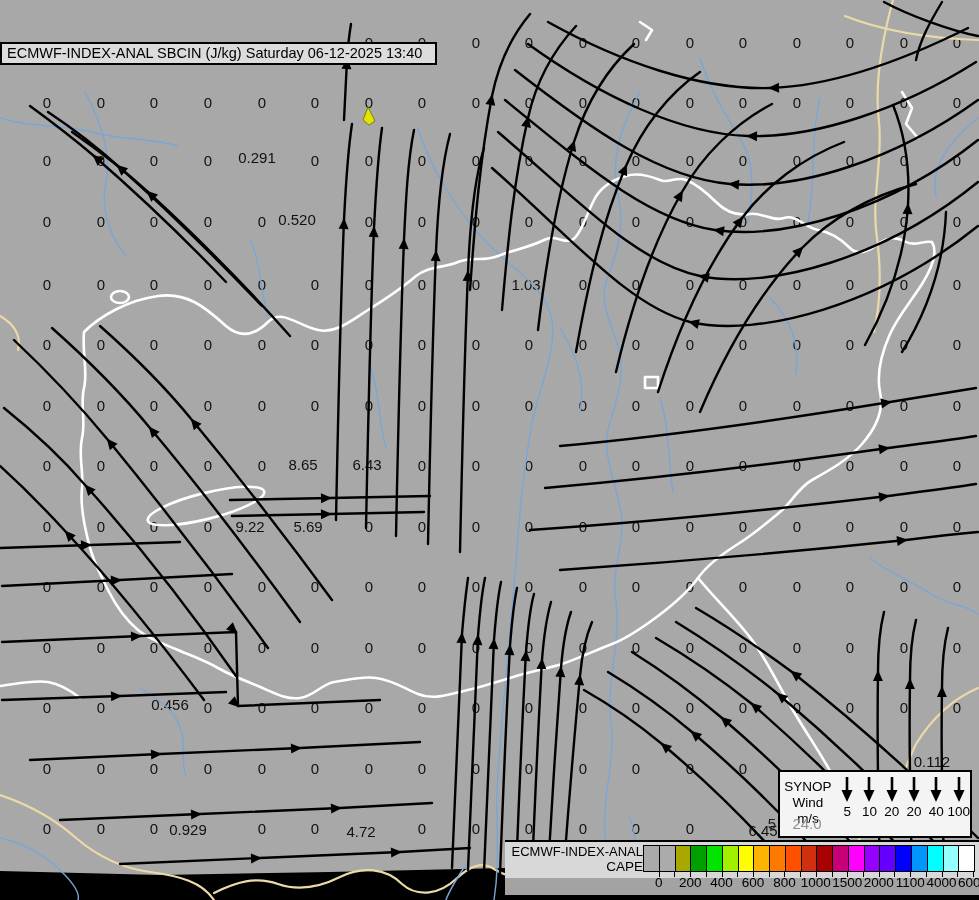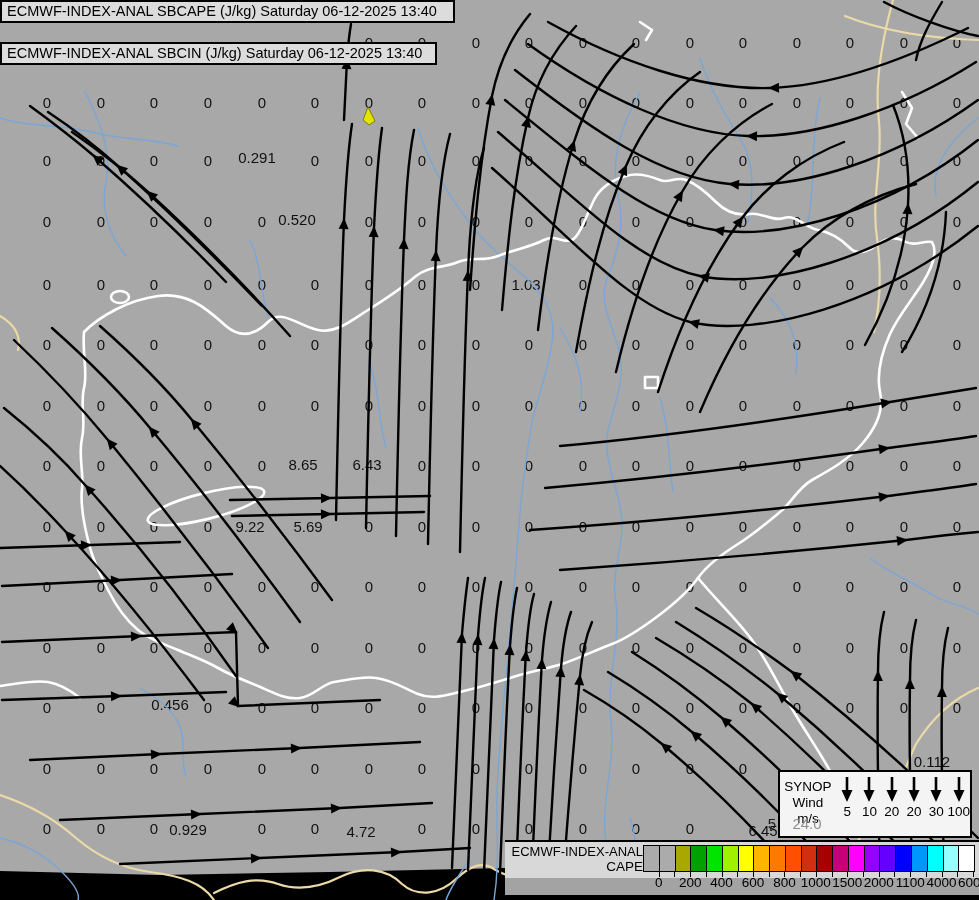--- a/index.html
+++ b/index.html
@@ -397,21 +397,20 @@
       <path marker-mid="url(#arw)" d="M944,860 C942,800 941,744 942,688 C942,664 944,644 948,628"></path>
       <path marker-mid="url(#arw)" d="M560,446 C670,436 780,420 890,402 C920,397 950,392 976,388"></path>
       <path marker-mid="url(#arw)" d="M545,488 C660,478 775,464 888,448 C918,444 950,440 976,436"></path>
       <path marker-mid="url(#arw)" d="M530,530 C650,522 770,510 888,496 C918,492 950,488 976,484"></path>
       <path marker-mid="url(#arw)" d="M560,570 C676,562 792,552 906,540 C930,537 956,534 978,532"></path>
     </g>
 
     <path d="M368,107 L375,121 L369,125 L363,120 Z" fill="#e3e300" stroke="#6a6a00" stroke-width="0.8"></path>
   </svg>
 
-  <div class="hdr-line" style="top:0;width:455px;">ECMWF-INDEX-ANAL SBCAPE (J/kg) Saturday 06-12-2025 13:40</div>
   <div class="hdr-line" style="top:42px;width:437px;">ECMWF-INDEX-ANAL SBCIN (J/kg) Saturday 06-12-2025 13:40</div>
 
   <div id="wind-legend">
     <div id="wind-title">
       <div>SYNOP</div>
       <div>Wind</div>
       <div>m/s</div>
     </div>
     <div id="wind-arrows">
         <div class="wind-col">
@@ -440,21 +439,21 @@
             <line x1="8" y1="2" x2="8" y2="17" stroke="#000" stroke-width="2.6"></line>
             <path d="M2.5,15 L8,27 L13.5,15 Z" fill="#000"></path>
           </svg>
           <span class="">20</span>
         </div>
         <div class="wind-col">
           <svg width="16" height="28">
             <line x1="8" y1="2" x2="8" y2="17" stroke="#000" stroke-width="2.6"></line>
             <path d="M2.5,15 L8,27 L13.5,15 Z" fill="#000"></path>
           </svg>
-          <span class="">30</span>
+          <span class="">40</span>
         </div>
         <div class="wind-col">
           <svg width="16" height="28">
             <line x1="8" y1="2" x2="8" y2="17" stroke="#000" stroke-width="2.6"></line>
             <path d="M2.5,15 L8,27 L13.5,15 Z" fill="#000"></path>
           </svg>
           <span class="">100</span>
         </div>
       </div>
   </div>

